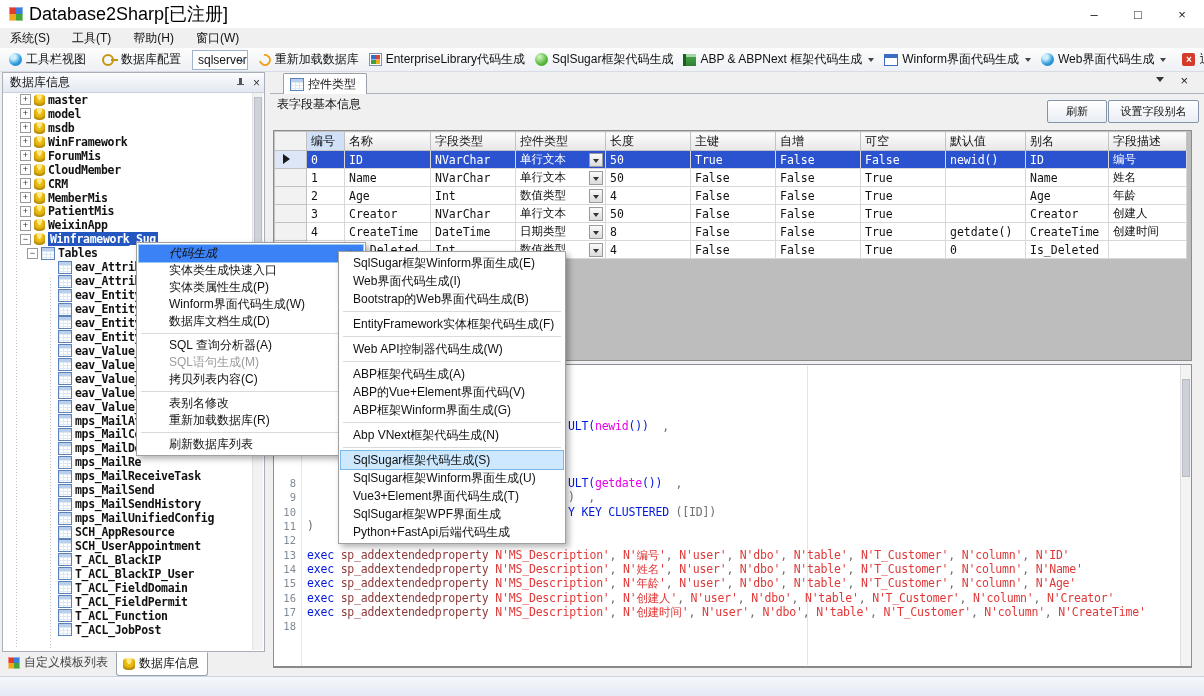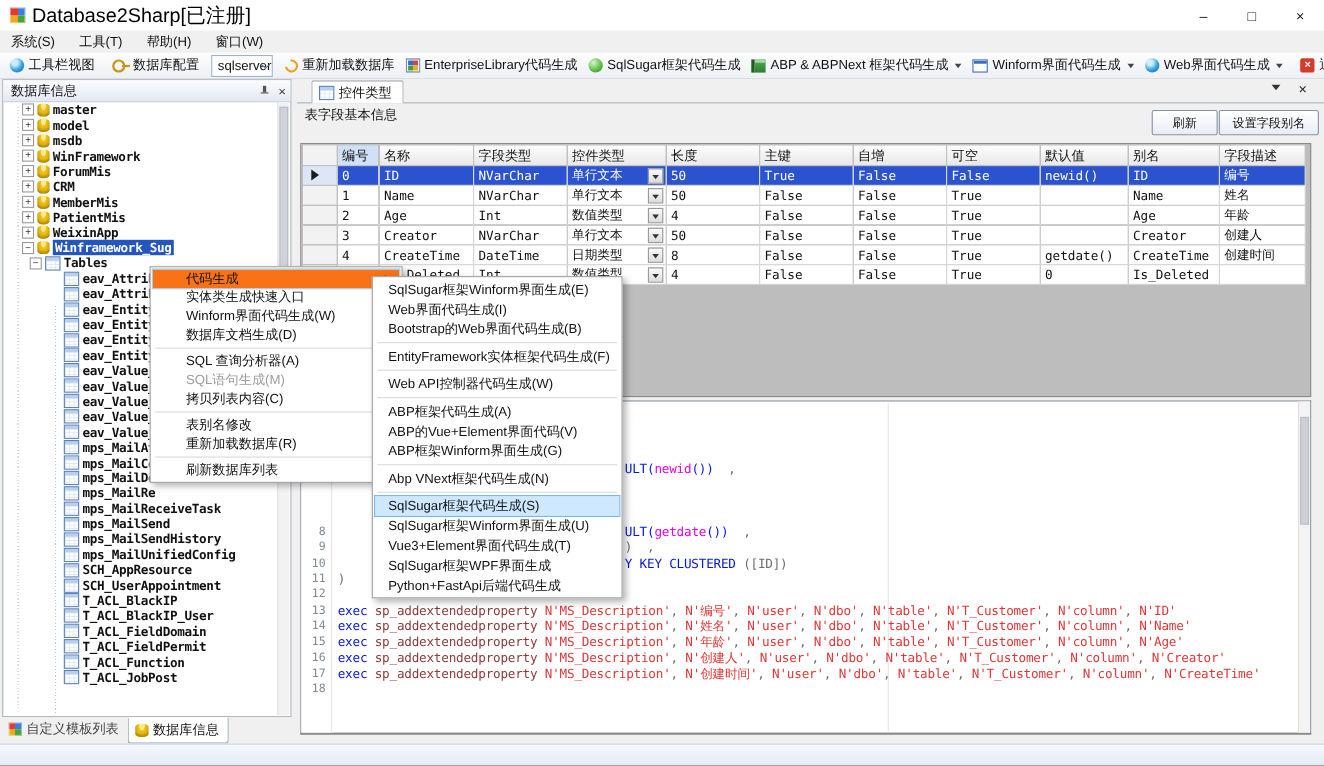--- a/index.html
+++ b/index.html
@@ -112,21 +112,21 @@
   
   #statusbar{position:absolute;left:0;top:676px;width:1204px;height:20px;background:linear-gradient(#f5f8fc,#e3eaf3);border-top:1px solid #ccd4de;}
 
   
   .menu{position:absolute;background:#fff;border:1px solid #a0a0a0;box-shadow:3px 3px 6px rgba(0,0,0,.3);padding:2px;box-sizing:border-box;z-index:60;}
   #menu1{left:136px;top:242px;width:230px;}
   #menu2{left:338px;top:251px;width:228px;z-index:70;}
   .mrow{position:relative;display:flex;align-items:center;}
   #menu1 .mrow{height:17px;padding-left:30px;}
   #menu2 .mrow{height:18px;padding-left:12px;}
-  .mrow.hl{background:#f97316;outline:1px solid #99c9ef;}
+  .mrow.hl{background:#3b82f6;outline:1px solid #99c9ef;font-style:italic;}
   .mrow.hl2{background:#cde8ff;outline:1px solid #7ab8e8;}
   .mrow.dis{color:#9c9c9c;}
   .msep{height:1px;background:#dadada;margin:3px 2px;}
   .marrow{position:absolute;right:8px;top:50%;margin-top:-4px;width:0;height:0;border-top:4px solid transparent;border-bottom:4px solid transparent;border-left:5px solid #444;}
   .mrow.dis .marrow{border-left-color:#aaa;}
 </style>
 </head>
 <body>
 
 <div id="app">
@@ -223,20 +223,25 @@
         </div>
         <div class="tnode lvl0">
           <span class="exp">+</span>
           <span class="dbicon"></span>
           <span class="tlabel">WinFramework</span>
         </div>
         <div class="tnode lvl0">
           <span class="exp">+</span>
           <span class="dbicon"></span>
           <span class="tlabel">ForumMis</span>
+        </div>
+        <div class="tnode lvl0">
+          <span class="exp">+</span>
+          <span class="dbicon"></span>
+          <span class="tlabel">CloudMember</span>
         </div>
         <div class="tnode lvl0">
           <span class="exp">+</span>
           <span class="dbicon"></span>
           <span class="tlabel">CRM</span>
         </div>
         <div class="tnode lvl0">
           <span class="exp">+</span>
           <span class="dbicon"></span>
           <span class="tlabel">MemberMis</span>
@@ -584,20 +589,23 @@
   <div class="menu" id="menu1">
       <div class="mrow hl">
         <span class="mtext">代码生成</span>
         <span class="marrow"></span>
       </div>
       <div class="mrow">
         <span class="mtext">实体类生成快速入口</span>
         <span class="marrow"></span>
       </div>
       <div class="mrow">
+        <span class="mtext">实体类属性生成(P)</span>
+      </div>
+      <div class="mrow">
         <span class="mtext">Winform界面代码生成(W)</span>
       </div>
       <div class="mrow">
         <span class="mtext">数据库文档生成(D)</span>
       </div>
       <div class="msep"></div>
       <div class="mrow">
         <span class="mtext">SQL 查询分析器(A)</span>
       </div>
       <div class="mrow dis">

